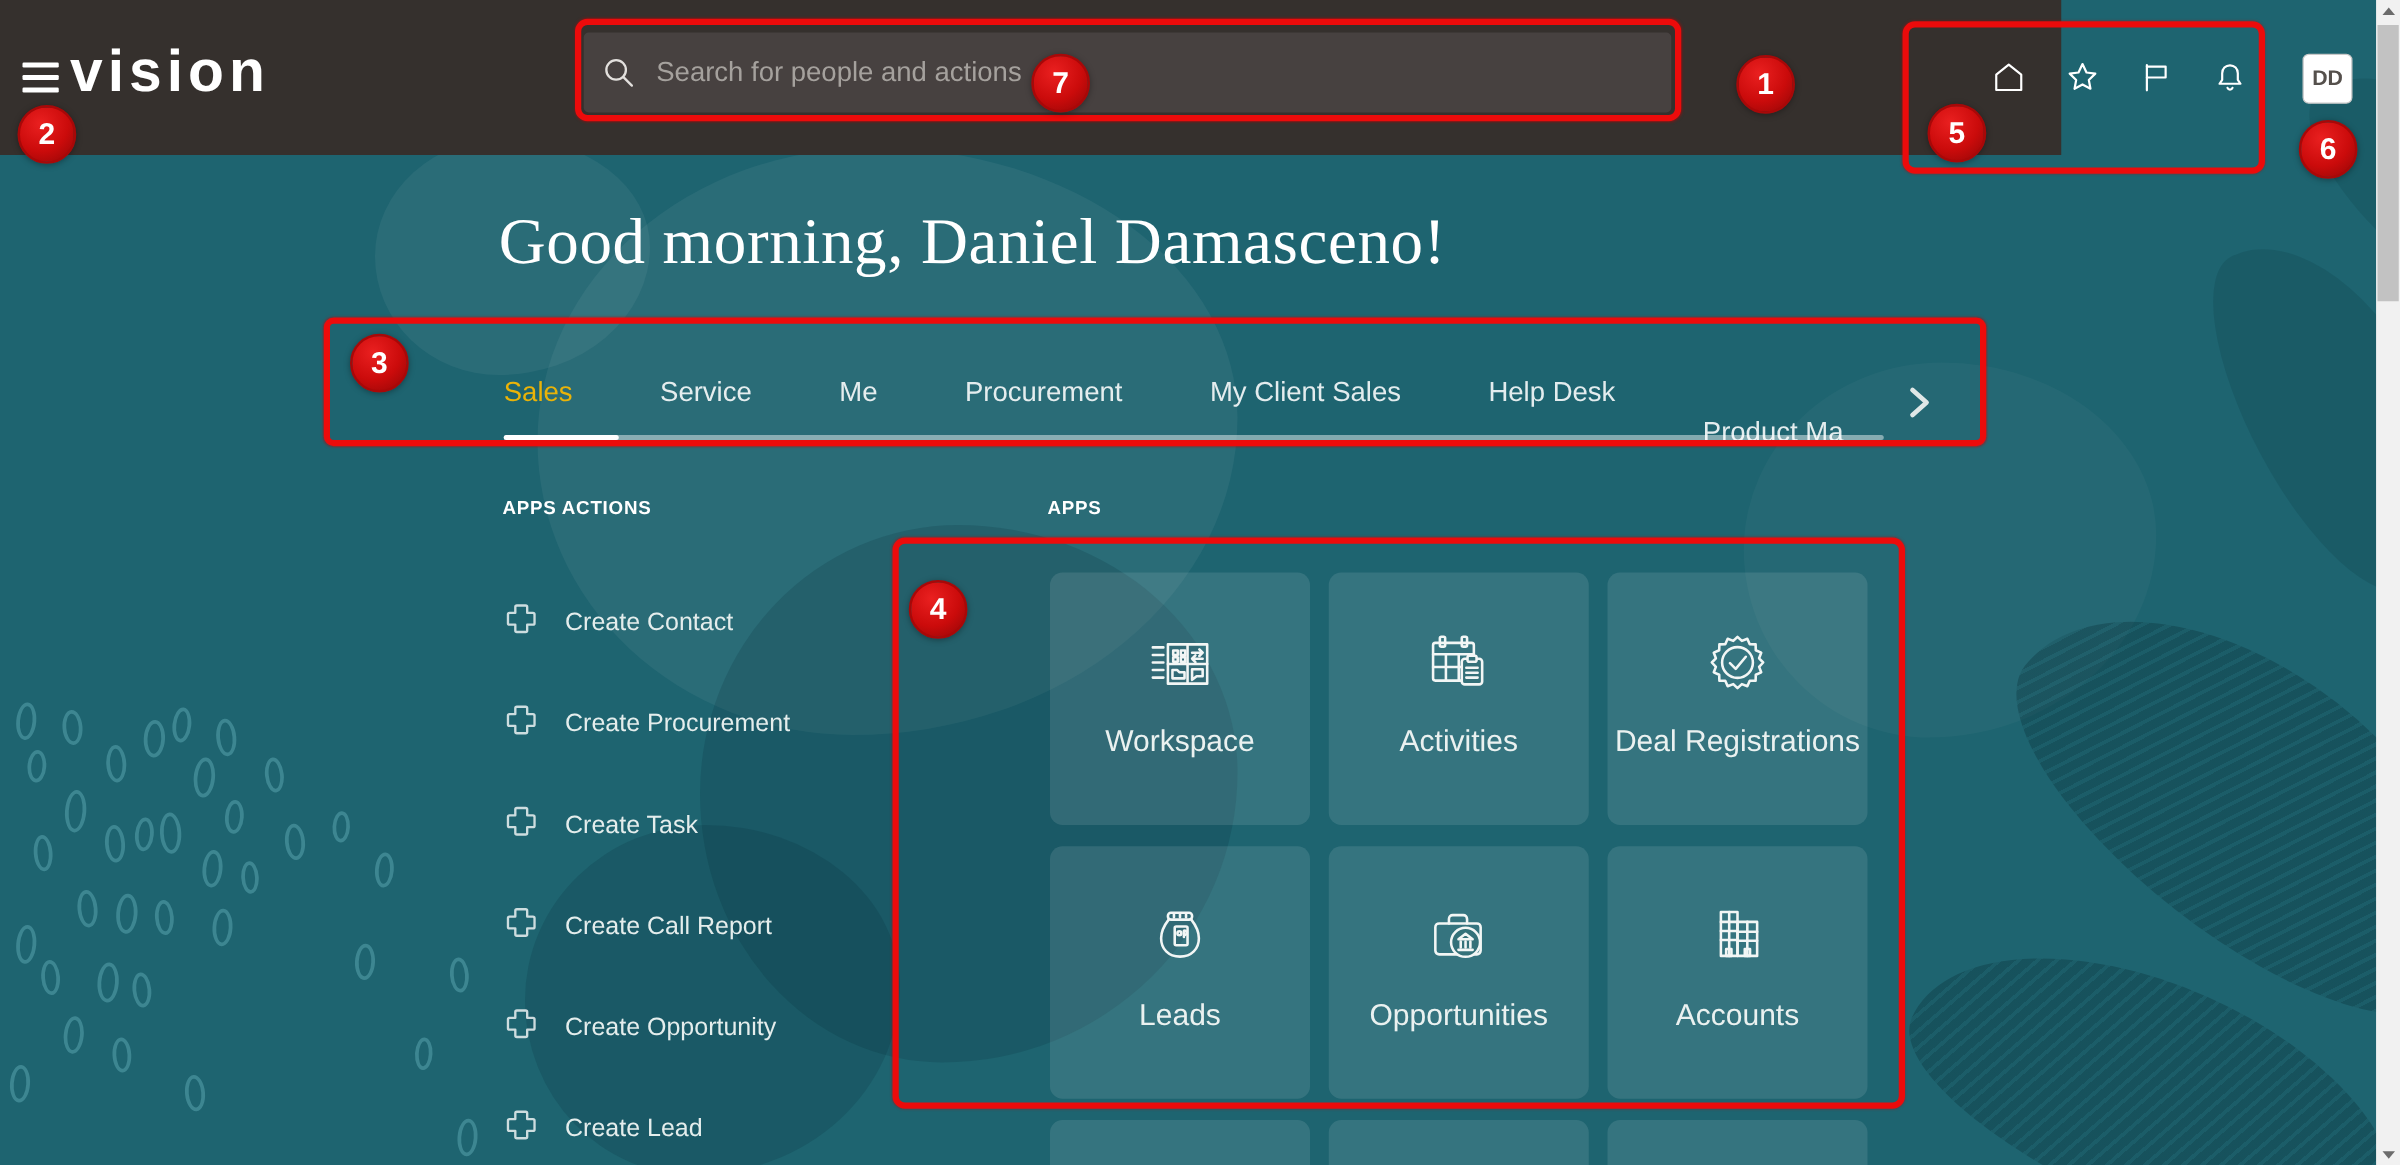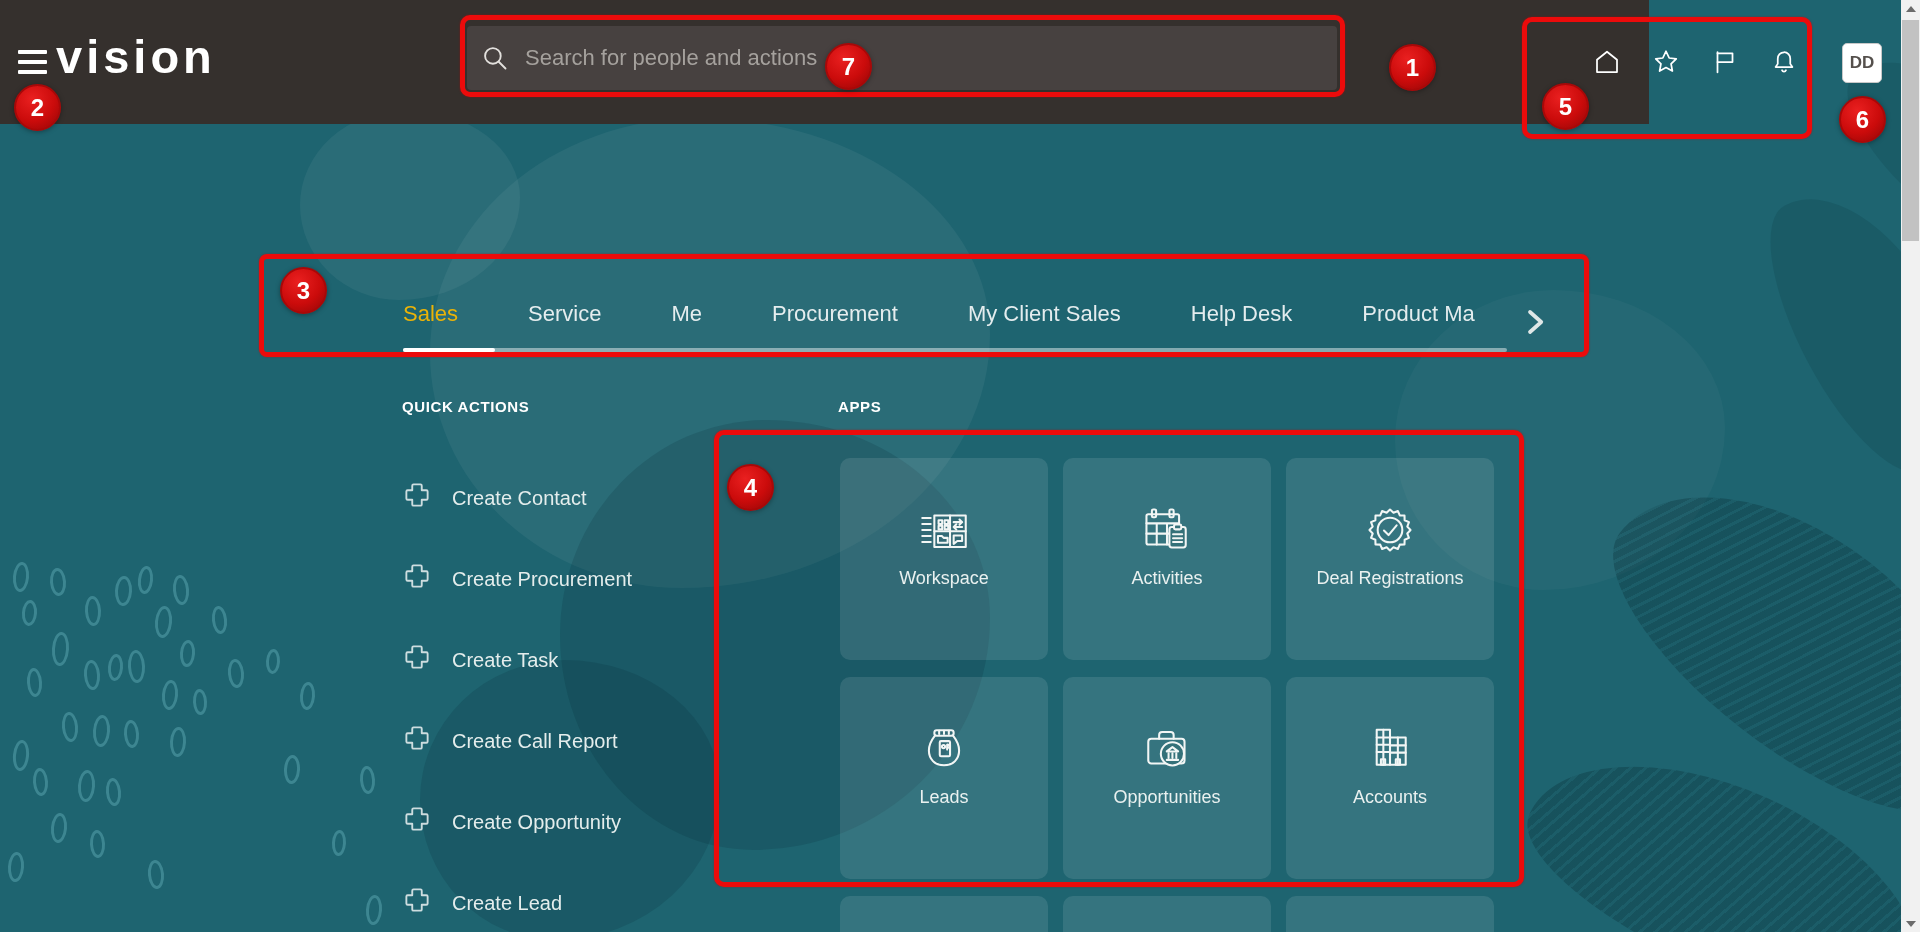--- a/index.html
+++ b/index.html
@@ -31,38 +31,38 @@
   .hdr-icon { width:30px; height:30px; cursor:pointer; }
   .avatar { position:absolute; left:1842px; top:43px; width:40px; height:40px; background:#ffffff; border:1px solid #c8c8c8; border-radius:5px; display:flex; align-items:center; justify-content:center; font-size:17px; font-weight:bold; color:#55504c; cursor:pointer; }
 
   
   .content { position:absolute; inset:0; z-index:2; }
   .greeting { position:absolute; left:399px; top:164px; font-family:"Liberation Serif", serif; font-size:52px; color:#ffffff; letter-spacing:0.5px; }
 
   .tabs { position:absolute; left:403px; top:301px; display:flex; gap:70px; z-index:3; }
   .tab { font-size:22px; color:rgba(255,255,255,0.88); white-space:nowrap; cursor:pointer; }
   .tab.active { color:#eab308; }
-  .tab.clipped { max-width:117px; overflow:hidden; }
+  .tab.clipped { max-width:117px; overflow:hidden;margin-top:32px; }
   .tab-track { position:absolute; left:403px; top:348px; width:1104px; height:4px; background:rgba(255,255,255,0.45); border-radius:2px; z-index:2; }
   .tab-underline { position:absolute; left:403px; top:348px; width:92px; height:4px; background:#ffffff; border-radius:2px; z-index:3; }
   .tabs-chevron { position:absolute; left:1520px; top:307px; width:30px; height:30px; cursor:pointer; z-index:3; }
 
   .section-title { position:absolute; font-size:15px; font-weight:bold; color:#ffffff; letter-spacing:0.6px; }
   .qa-title { left:402px; top:398px; }
   .apps-title { left:838px; top:398px; }
 
   .quick-actions { position:absolute; left:402px; top:480px; }
   .qa-item { display:flex; align-items:flex-end; height:30px; margin-bottom:51px; cursor:pointer; }
   .qa-item svg { flex:0 0 auto; }
   .qa-label { margin-left:20px; font-size:20px; color:#e4edec; white-space:nowrap; }
 
   .apps-grid { position:absolute; left:840px; top:458px; display:grid; grid-template-columns:repeat(3,208px); grid-auto-rows:202px; gap:17px 15px; }
   .tile { background:rgba(255,255,255,0.105); border-radius:10px; display:flex; flex-direction:column; align-items:center; cursor:pointer; }
   .tile .tile-icon { margin-top:42px; height:60px; display:flex; align-items:center; justify-content:center; }
-  .tile .tile-label { margin-top:8px; font-size:18px; color:#eaf1f0; }
+  .tile .tile-label { margin-top:20px; font-size:24px; color:#eaf1f0; }
 
   
   .annot { position:absolute; inset:0; z-index:10; pointer-events:none; }
   .a-rect { position:absolute; border:5px solid #ec0b0b; border-radius:10px; box-shadow:0 0 2px rgba(190,0,0,0.6); }
   .a-badge { position:absolute; width:47px; height:47px; border-radius:50%;
              background:radial-gradient(circle at 38% 30%, #ea2020 0%, #cb0b0b 55%, #920707 100%);
              border:2px solid #a80808; color:#ffffff; font-size:24px; font-weight:bold;
              display:flex; align-items:center; justify-content:center; box-shadow:0 1px 5px rgba(0,0,0,0.35); }
 
   
@@ -123,37 +123,38 @@
           <div class="ring" style="left: 51px; top: 813px; width: 16px; height: 30px; transform: rotate(5deg);"></div>
           <div class="ring" style="left: 90px; top: 830px; width: 15px; height: 28px; transform: rotate(-3deg);"></div>
           <div class="ring" style="left: 8px; top: 852px; width: 16px; height: 30px; transform: rotate(4deg);"></div>
           <div class="ring" style="left: 148px; top: 860px; width: 16px; height: 29px; transform: rotate(-5deg);"></div>
           <div class="ring" style="left: 332px; top: 830px; width: 14px; height: 26px; transform: rotate(3deg);"></div>
           <div class="ring" style="left: 366px; top: 895px; width: 16px; height: 30px; transform: rotate(4deg);"></div>
         </div>
     </div>
 
     <div class="content">
+      <div class="greeting">Good morning, Daniel Damasceno!</div>
 
       <div class="tabs">
         <div class="tab active">Sales</div>
         <div class="tab">Service</div>
         <div class="tab">Me</div>
         <div class="tab">Procurement</div>
         <div class="tab">My Client Sales</div>
         <div class="tab">Help Desk</div>
         <div class="tab clipped">Product Ma</div>
       </div>
       <div class="tab-track"></div>
       <div class="tab-underline"></div>
       <svg class="tabs-chevron" viewBox="0 0 24 24" fill="none" stroke="#dfe7e7" stroke-width="3" stroke-linecap="round" stroke-linejoin="round">
           <path d="M8 4l9 8-9 8"></path>
         </svg>
 
-      <div class="section-title qa-title">QUICK ACTIONS</div>
+      <div class="section-title qa-title">APPS ACTIONS</div>
       <div class="quick-actions">
         <div class="qa-item">
           <svg width="30" height="30" viewBox="0 0 24 24" fill="none" stroke="rgba(255,255,255,0.78)" stroke-width="1.5" stroke-linejoin="round">
               <path d="M9.2 3.5h5.6a1 1 0 0 1 1 1v3.7h3.7a1 1 0 0 1 1 1v5.6a1 1 0 0 1-1 1h-3.7v3.7a1 1 0 0 1-1 1H9.2a1 1 0 0 1-1-1v-3.7H4.5a1 1 0 0 1-1-1V9.2a1 1 0 0 1 1-1h3.7V4.5a1 1 0 0 1 1-1z"></path>
             </svg>
           <span class="qa-label">Create Contact</span>
         </div>
         <div class="qa-item">
           <svg width="30" height="30" viewBox="0 0 24 24" fill="none" stroke="rgba(255,255,255,0.78)" stroke-width="1.5" stroke-linejoin="round">
               <path d="M9.2 3.5h5.6a1 1 0 0 1 1 1v3.7h3.7a1 1 0 0 1 1 1v5.6a1 1 0 0 1-1 1h-3.7v3.7a1 1 0 0 1-1 1H9.2a1 1 0 0 1-1-1v-3.7H4.5a1 1 0 0 1-1-1V9.2a1 1 0 0 1 1-1h3.7V4.5a1 1 0 0 1 1-1z"></path>

